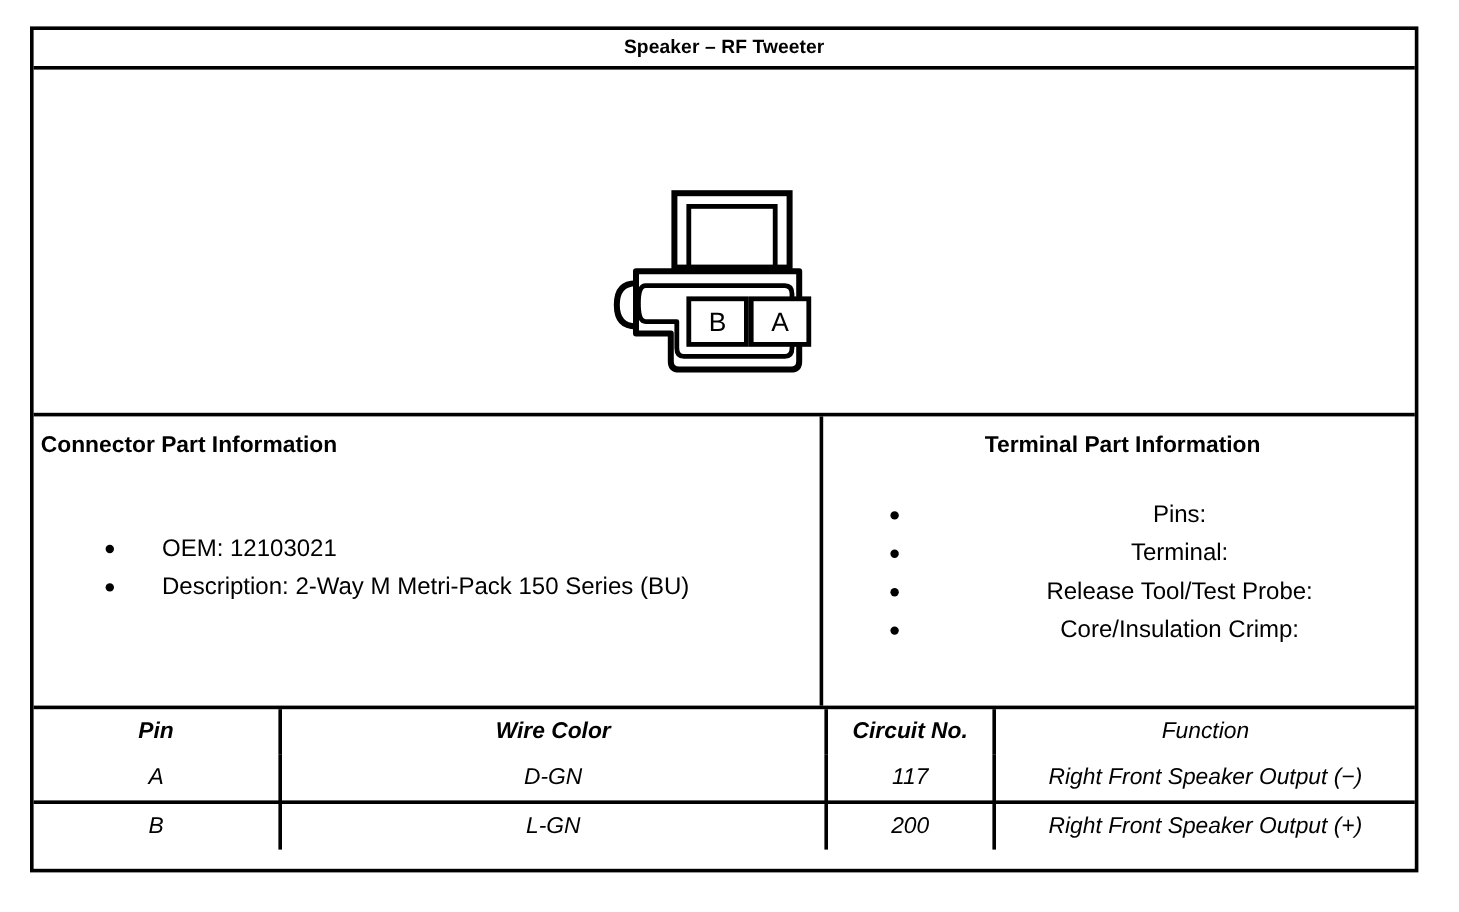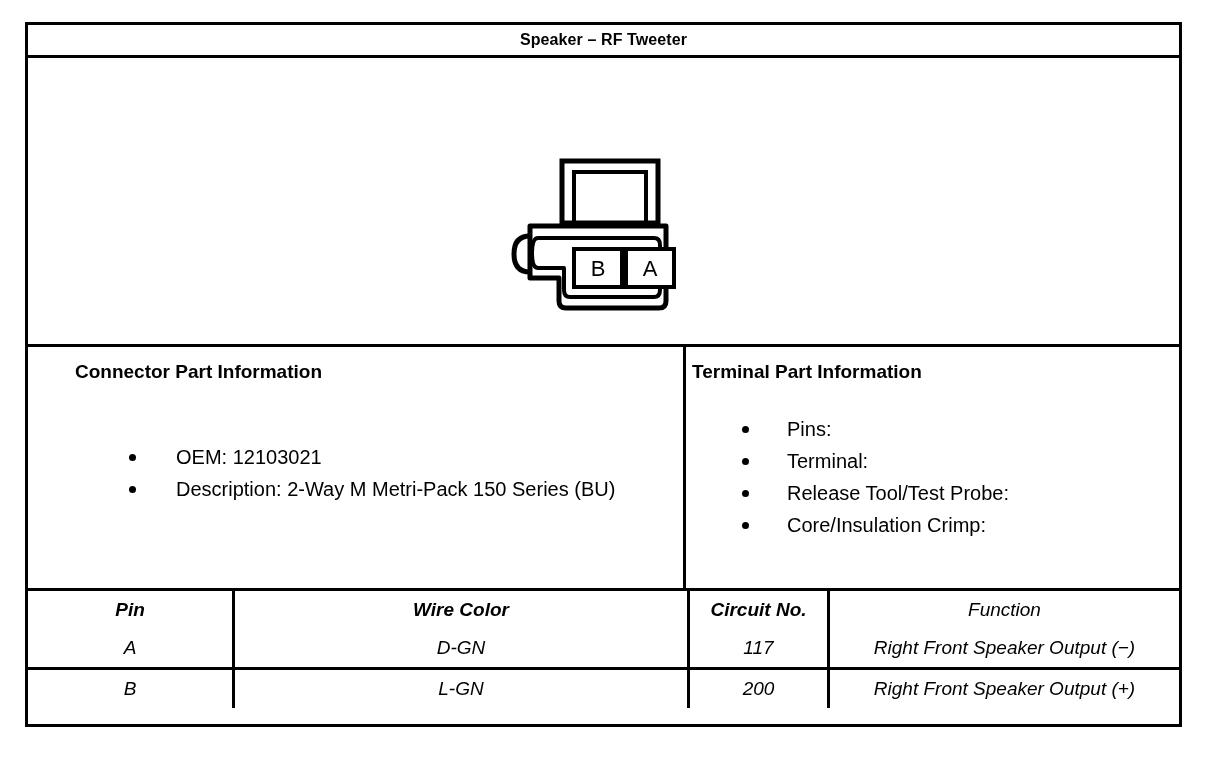--- a/index.html
+++ b/index.html
@@ -68,24 +68,24 @@
     display: flex;
   }
   .panel {
     position: relative;
     box-sizing: border-box;
     padding: 14px 0 0 0;
   }
   #connector-panel {
     width: 658px;
     border-right: 3px solid #000;
-    padding-left: 41px;
   }
   #terminal-panel {
     flex: 1;
+    text-align: center;
   }
   .panel-heading {
     font-size: 19px;
     font-weight: bold;
     margin: 0;
     padding: 0;
   }
   #connector-panel .panel-heading { padding-left: 6px; }
   #terminal-panel  .panel-heading { padding-left: 6px; }
 

